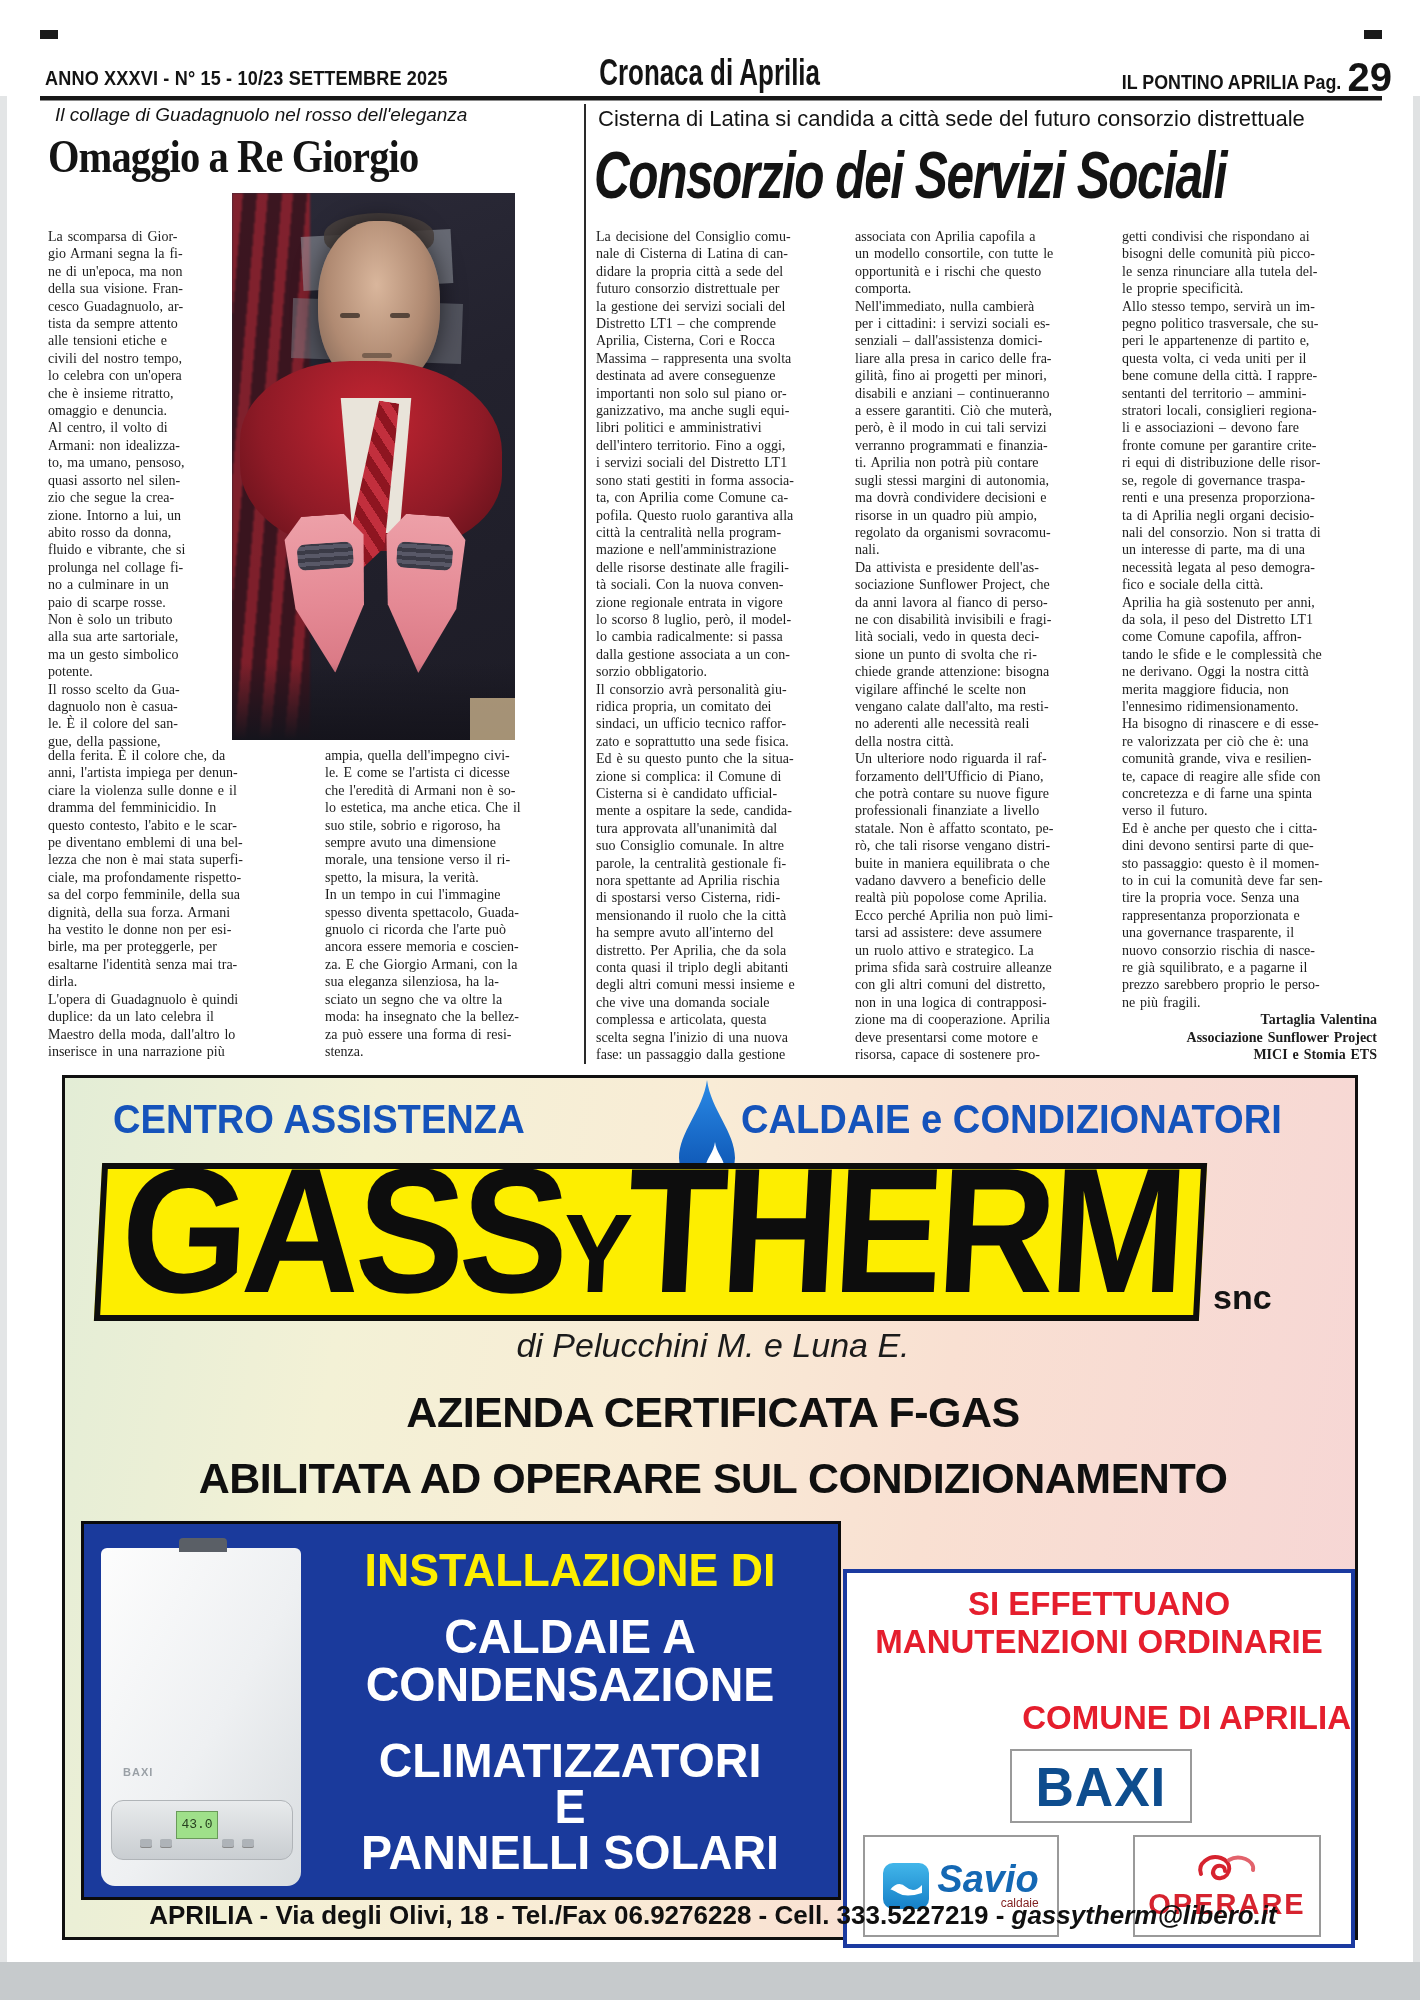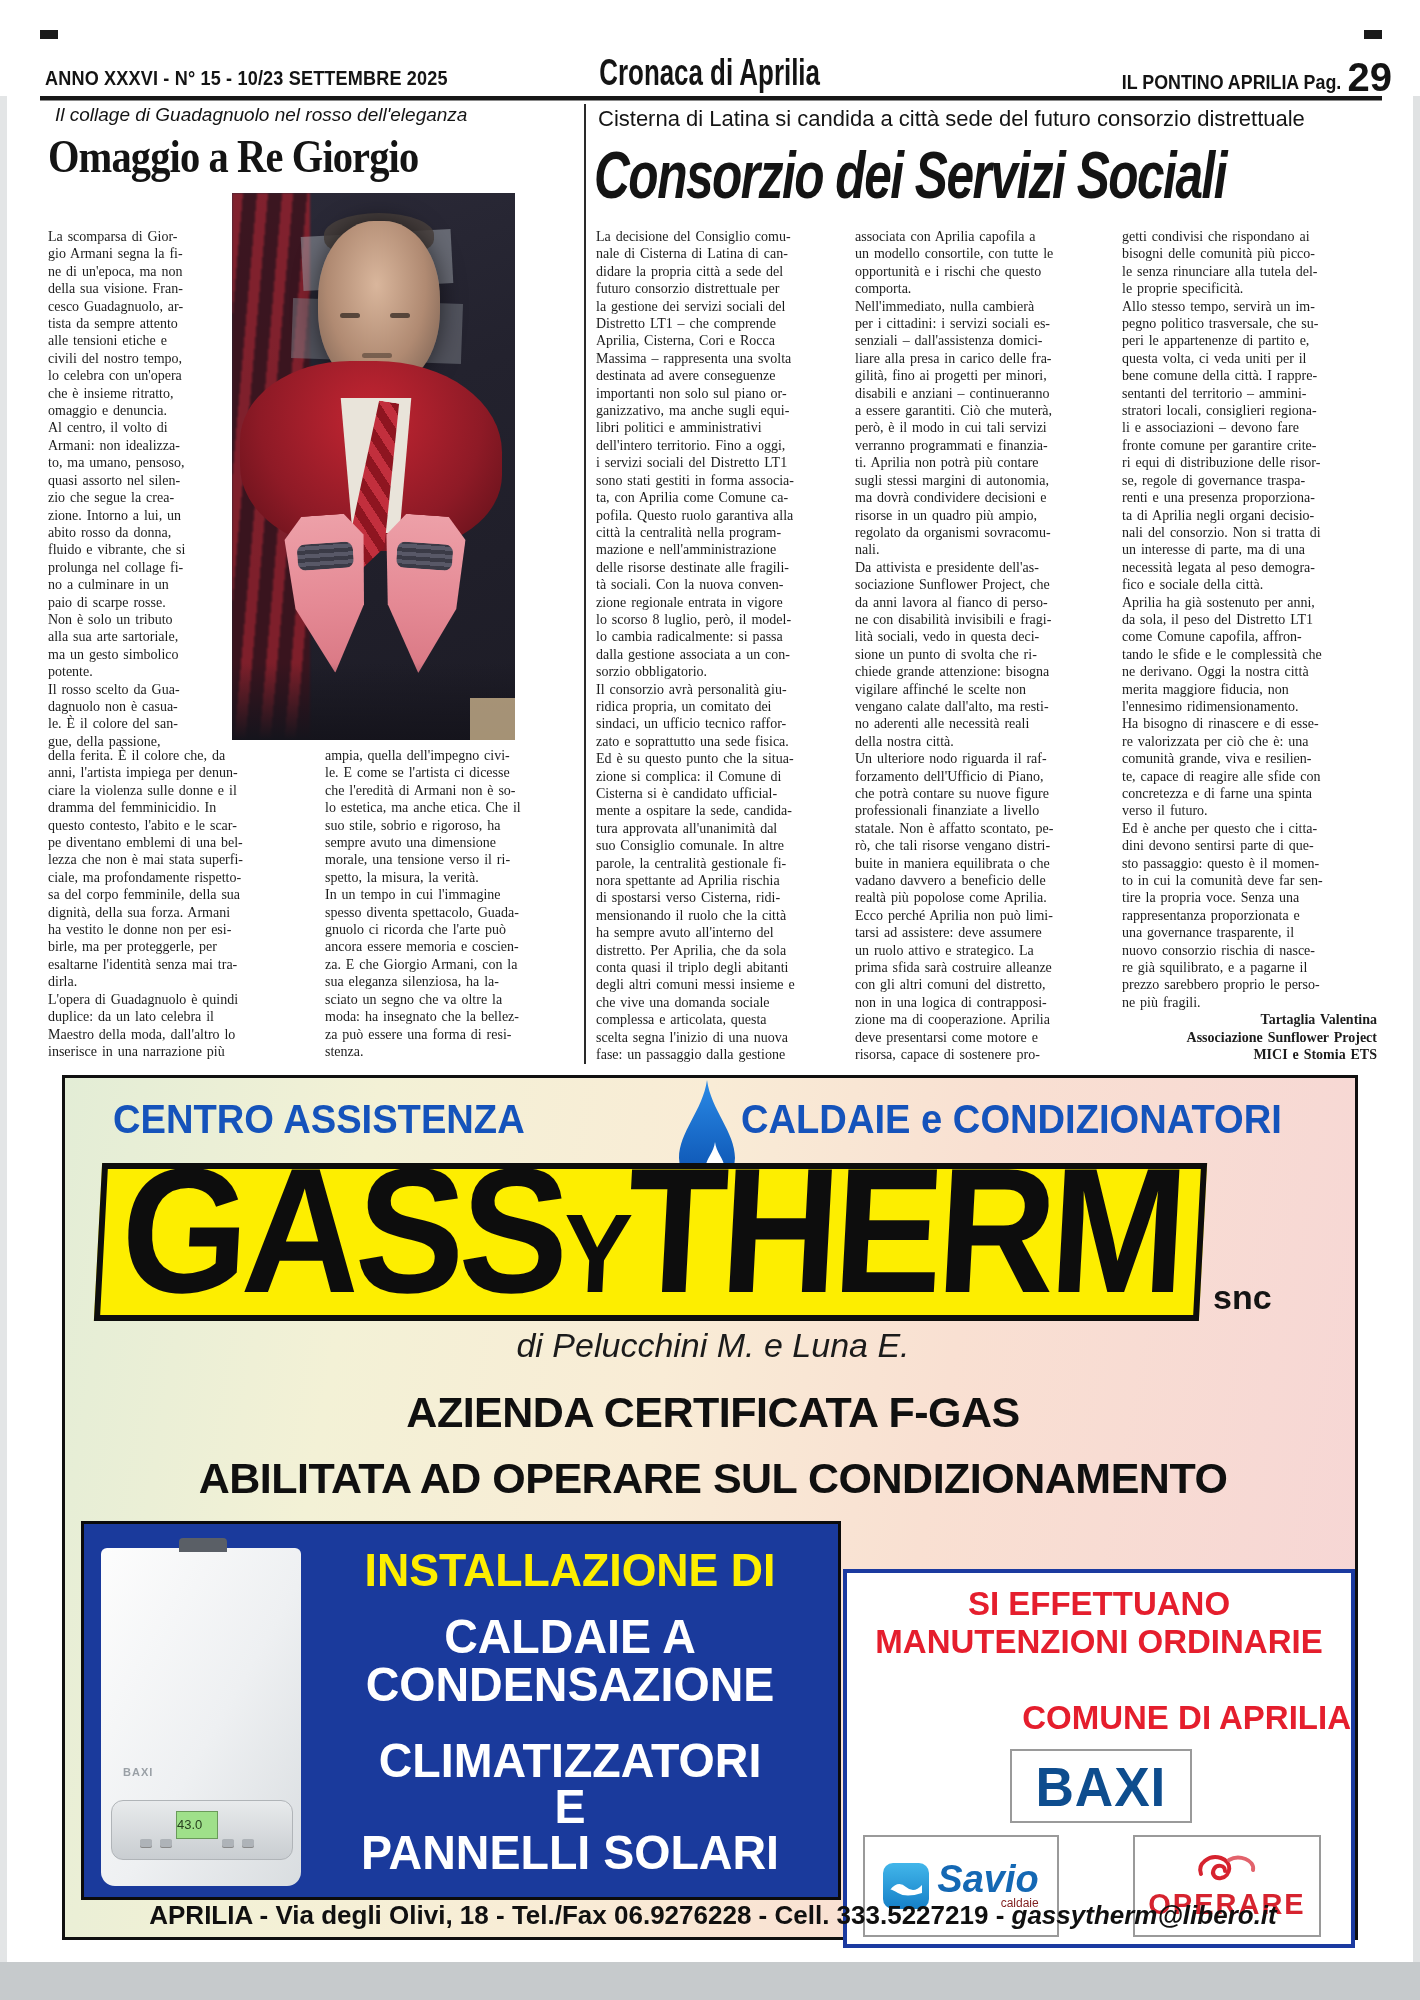--- a/index.html
+++ b/index.html
@@ -81,21 +81,21 @@
          letter-spacing:-.5px;color:#101010;}
   .bluebox{left:16px;top:443px;width:760px;height:379px;background:#1a3a9c;border:3px solid #0b0b0b;
            box-sizing:border-box;}
   .boiler{left:17px;top:24px;width:200px;height:338px;background:linear-gradient(120deg,#fdfdfd 0%,#eef0f2 55%,#d9dde0 100%);
           border-radius:6px 6px 14px 14px;}
   .boiler-cap{left:78px;top:-10px;width:48px;height:14px;background:#5a5f66;border-radius:4px 4px 0 0;}
   .boiler-brand{left:22px;top:218px;font-size:11px;color:#9aa0a6;letter-spacing:1px;font-weight:bold;}
   .boiler-panel{left:10px;top:252px;width:180px;height:58px;background:linear-gradient(180deg,#e8eaec,#c9cdd1);
           border-radius:12px;border:1px solid #b0b4b8;}
   .boiler-lcd{left:64px;top:10px;width:40px;height:26px;background:#9fe08a;border:1px solid #6a9a5a;
-          font-family:Liberation Sans, sans-serif;font-size:13px;text-align:left;line-height:26px;color:#27401f;}
+          font-family:Liberation Mono, monospace;font-size:13px;text-align:center;line-height:26px;color:#27401f;}
   .boiler-btn{width:12px;height:8px;background:#aeb3b8;border-radius:2px;box-shadow:0 1px 0 #888;}
   .bb-title{position:absolute;left:222px;top:18px;width:528px;text-align:center;color:#fdee00;
             font-size:47px;font-weight:bold;transform:scaleX(.95);white-space:nowrap;}
   .bb-line{position:absolute;left:222px;width:528px;text-align:center;color:#fff;font-size:49px;
            font-weight:bold;transform:scaleX(.95);white-space:nowrap;}
   .whitebox{left:778px;top:443px;width:512px;height:379px;background:#ffffff;border:4px solid #1b3aa0;
             box-sizing:border-box;margin-top:48px;}
   .red-line{position:absolute;left:0;width:504px;text-align:center;color:#e51e2d;font-size:33px;
             font-weight:bold;white-space:nowrap;}
   .logo-box{position:absolute;background:#fff;border:2px solid #9a9a9a;display:flex;align-items:center;

